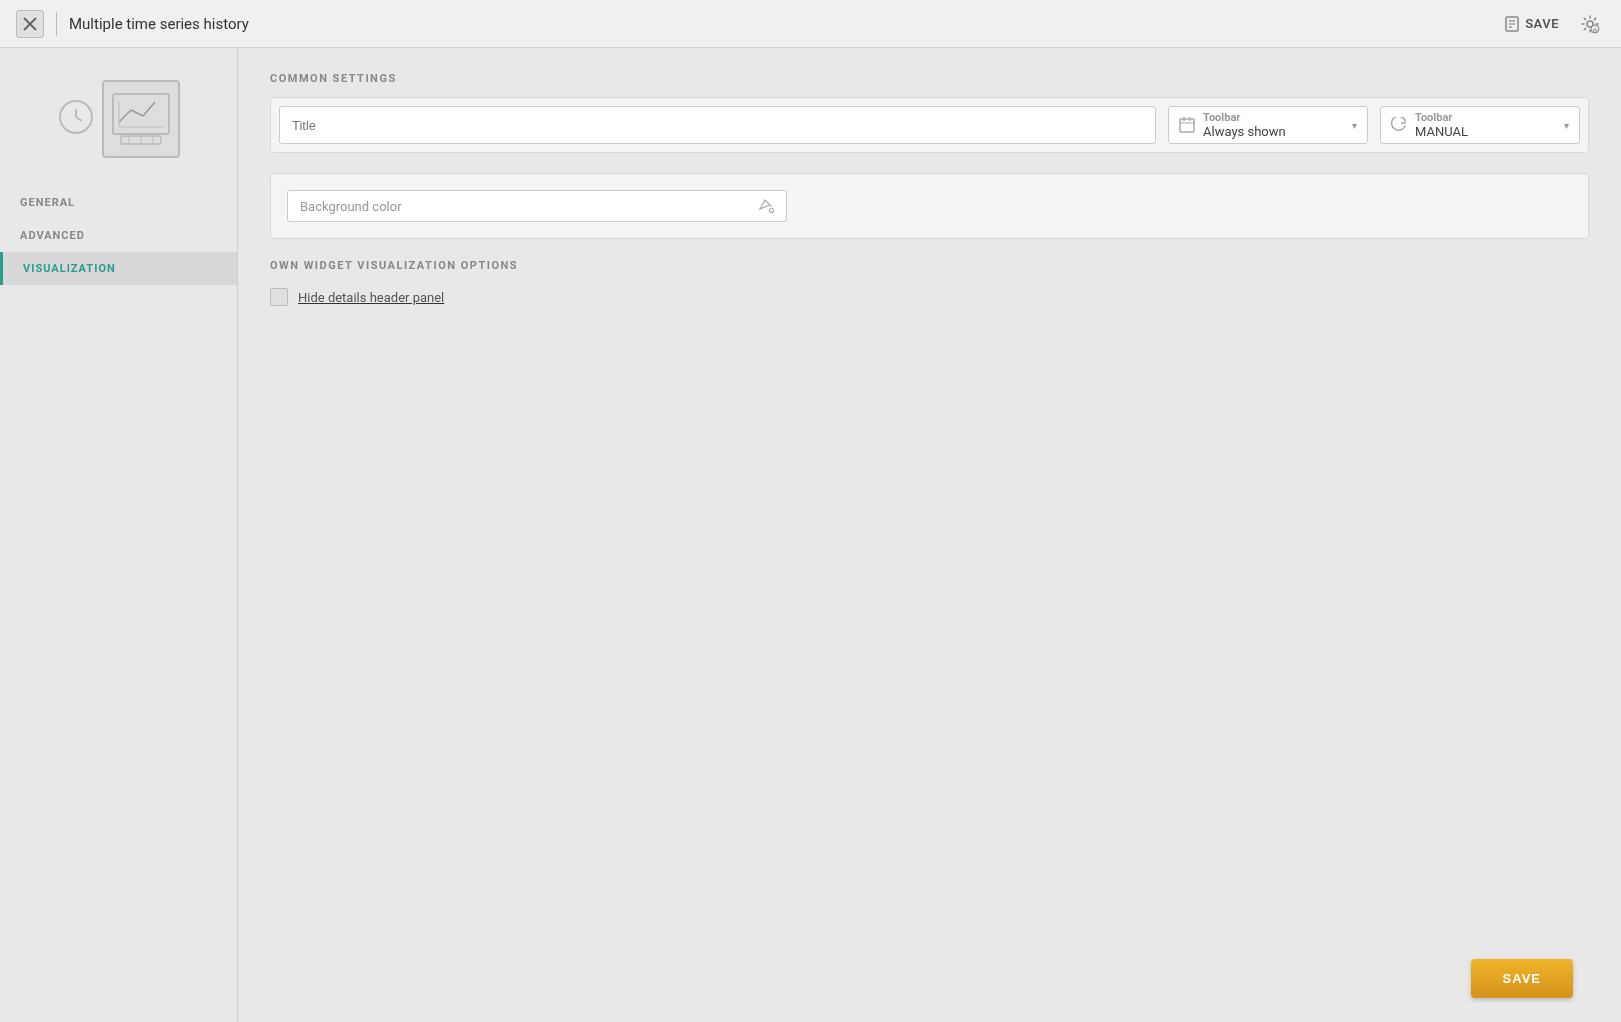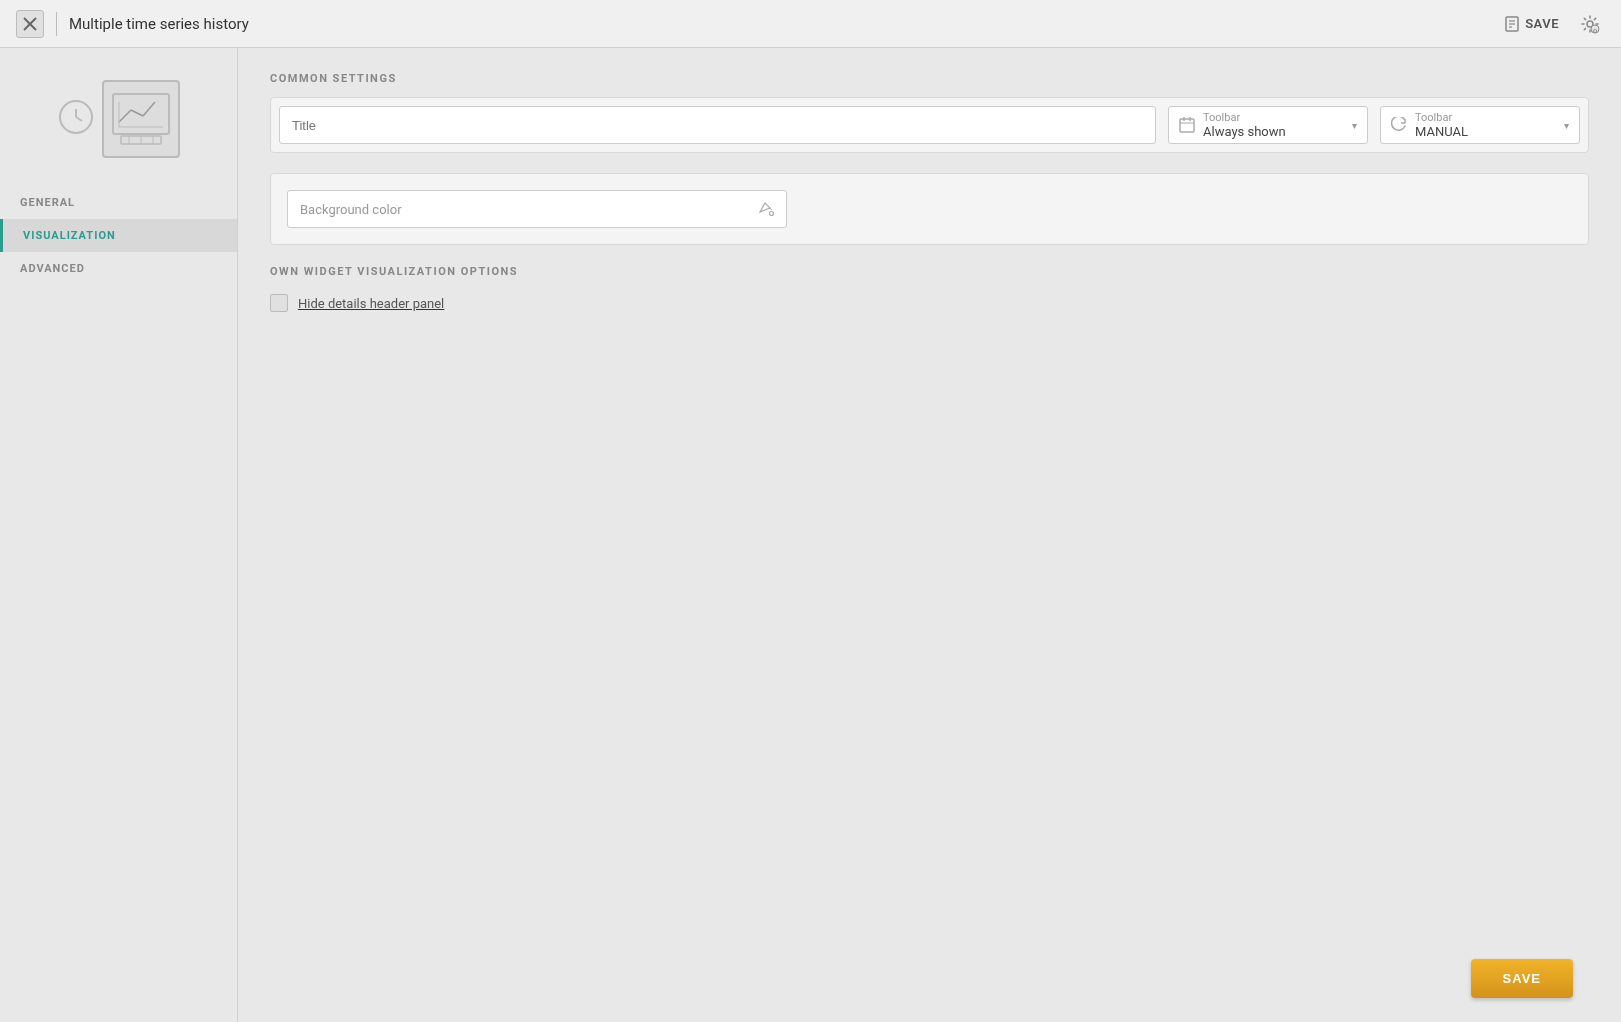--- a/index.html
+++ b/index.html
@@ -198,20 +198,21 @@
       border: 1px solid #ccc;
       border-radius: 3px;
       padding: 4px 10px;
       gap: 8px;
       height: 38px;
       min-width: 200px;
     }
     .field-label-small {
       font-size: 11px;
       color: #999;
+      font-weight: bold;
     }
     .field-value-small {
       font-size: 13px;
       color: #444;
     }
     .select-arrow {
       margin-left: auto;
       color: #999;
       font-size: 10px;
     }
@@ -224,21 +225,21 @@
       padding: 16px;
       margin-bottom: 20px;
     }
     .color-field {
       display: flex;
       align-items: center;
       background: #fff;
       border: 1px solid #ccc;
       border-radius: 3px;
       padding: 8px 12px;
-      height: 38px;
+      height: 32px;
       max-width: 500px;
     }
     .color-placeholder {
       flex: 1;
       font-size: 13px;
       color: #999;
     }
     .color-icon {
       color: #aaa;
       font-size: 14px;
@@ -350,22 +351,22 @@
             <line x1="18" y1="44" x2="18" y2="52" stroke="#bbb" stroke-width="1"></line>
             <line x1="30" y1="44" x2="30" y2="52" stroke="#bbb" stroke-width="1"></line>
             <line x1="42" y1="44" x2="42" y2="52" stroke="#bbb" stroke-width="1"></line>
           </svg>
         </div>
       </div>
     </div>
 
     <div class="nav-section">
       <div class="nav-item">GENERAL</div>
+      <div class="nav-item">ADVANCED</div>
       <div class="nav-item active">VISUALIZATION</div>
-      <div class="nav-item">ADVANCED</div>
     </div>
   </div>
 
   <div class="main-content">
 
 
     <div>
       <div class="section-title">COMMON SETTINGS</div>
 
       <div class="settings-card">

